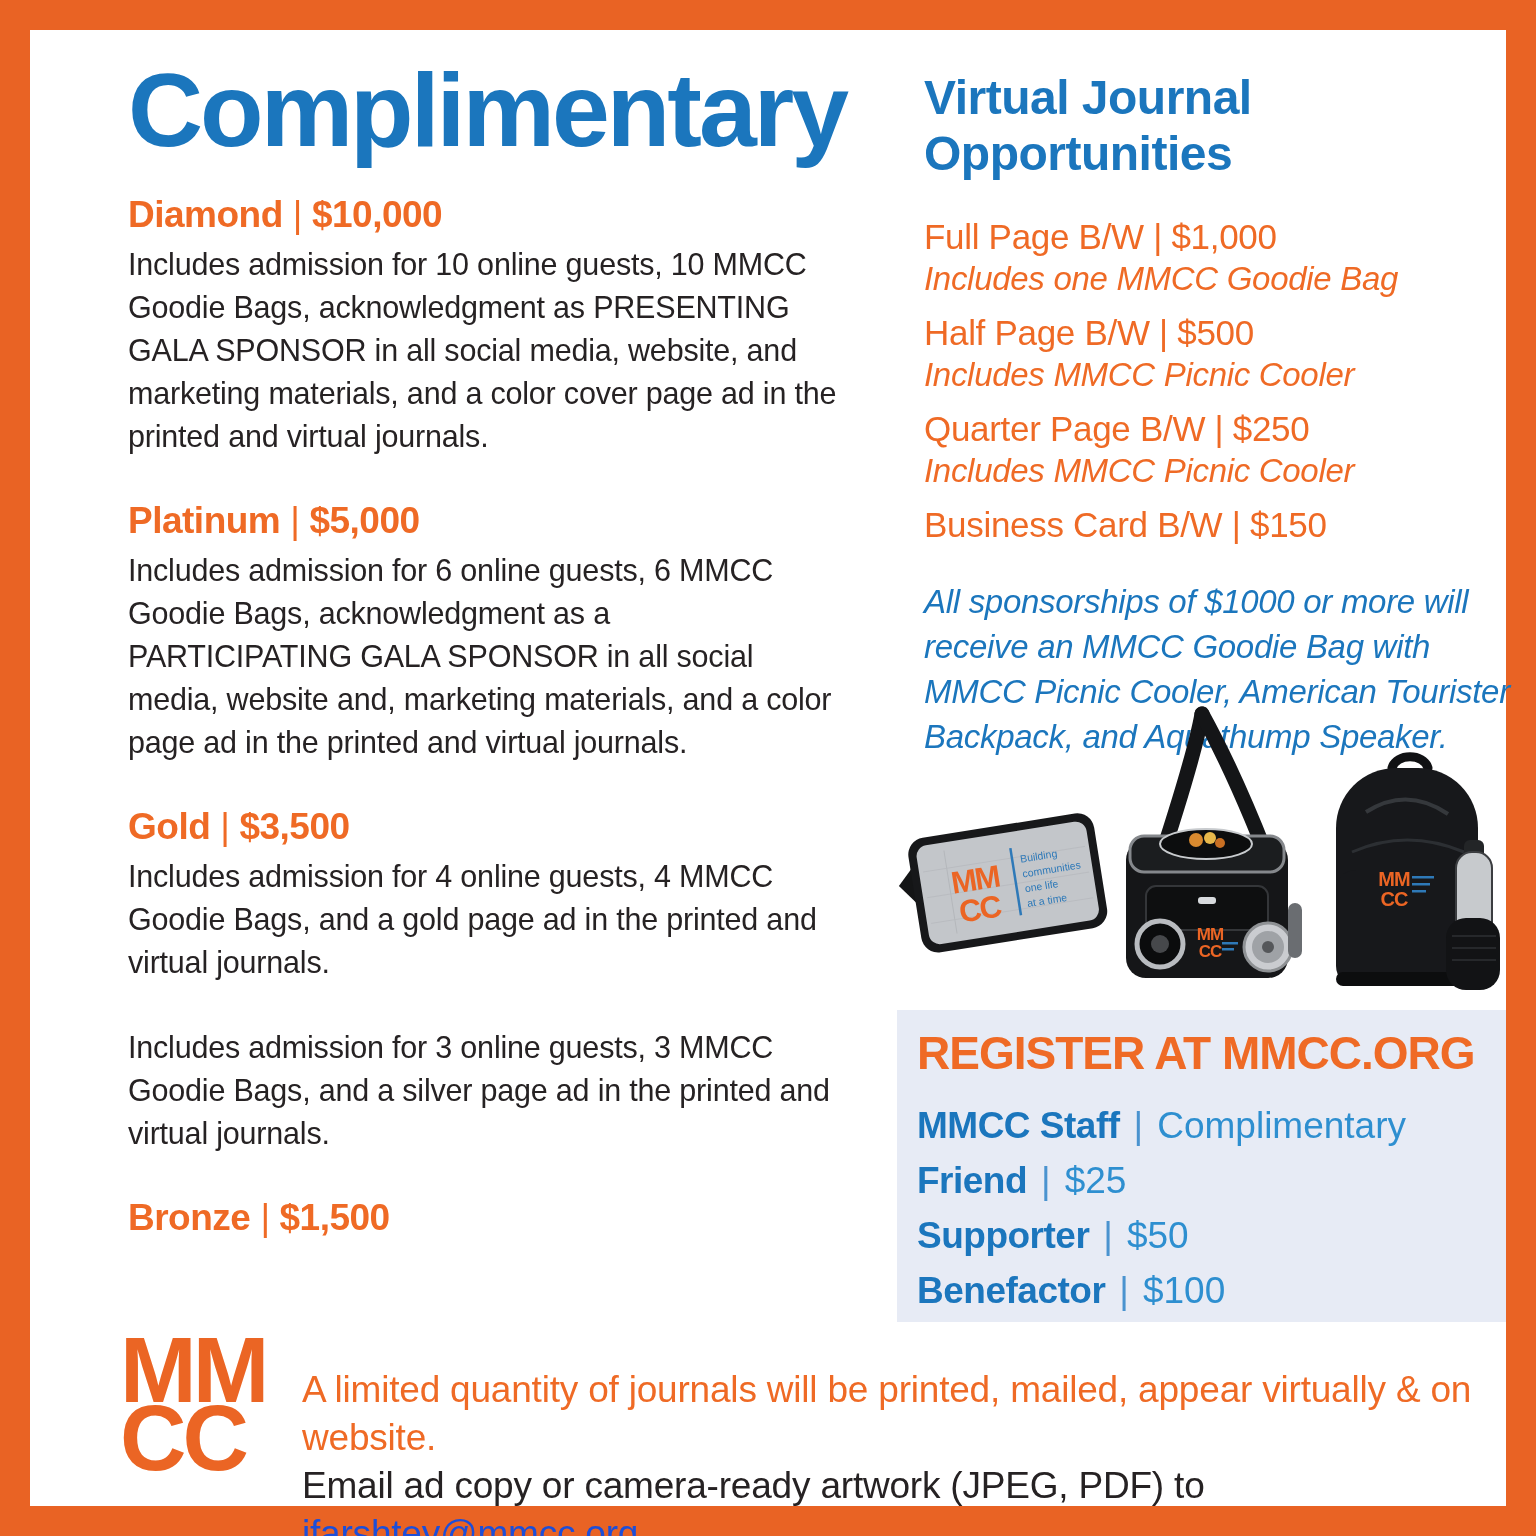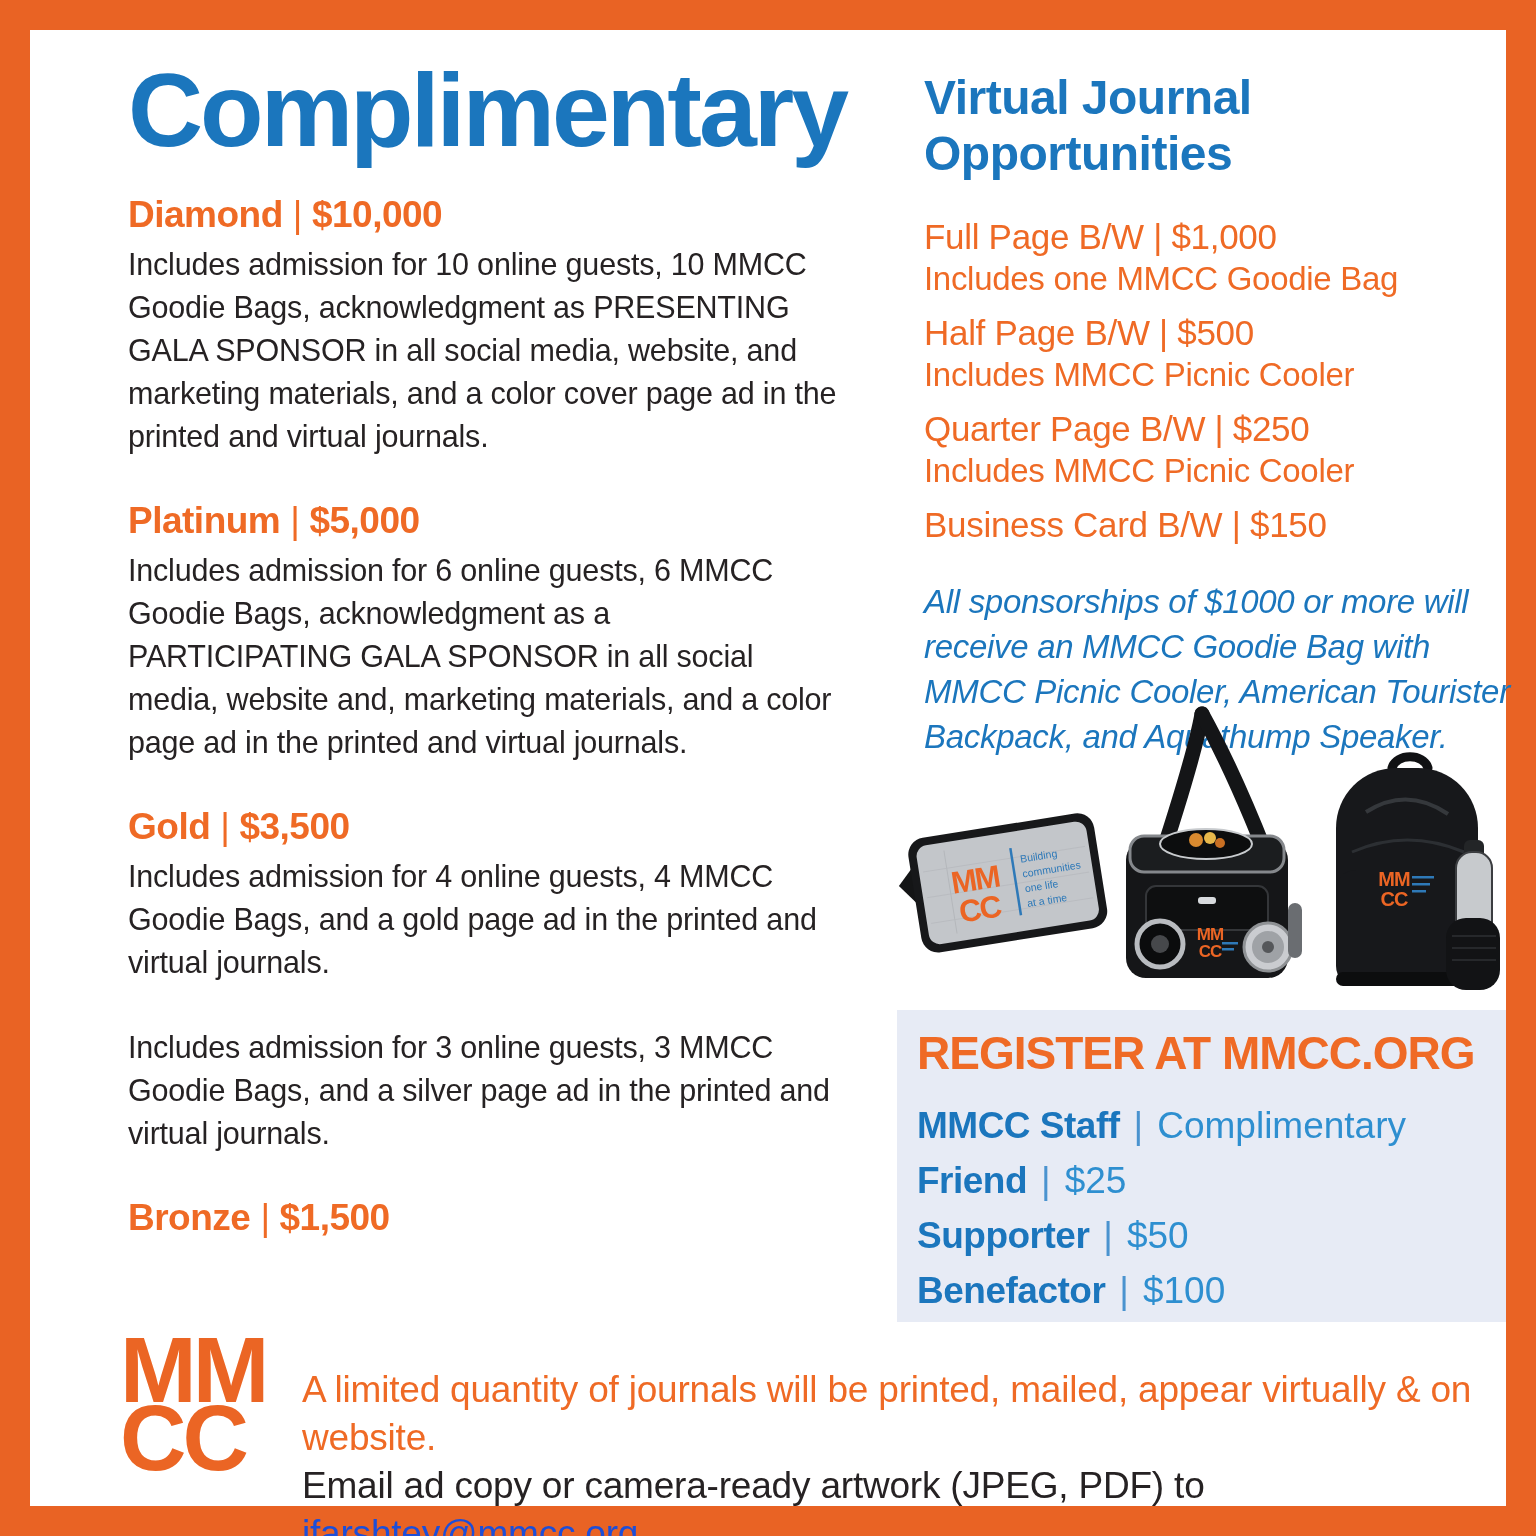--- a/index.html
+++ b/index.html
@@ -15,21 +15,21 @@
   .tier h3{margin:0 0 7px 0; font-size:37px; font-weight:bold; color:#EF6A25; letter-spacing:-0.5px;}
   .tier h3 .tsep{font-weight:400; margin:0 10px;}
   .tier p{margin:0; font-size:30.5px; line-height:43px; color:#262223; letter-spacing:-0.2px;}
 
   
   .right-col{position:absolute; left:878px; top:40px; width:592px;margin-left:16px;}
   .vj-title{margin:0 0 36px 0; font-size:48px; line-height:1.16; font-weight:bold;
             color:#1B76BD; letter-spacing:-0.5px;}
   .vj-item{margin:0 0 15px 0;}
   .vj-item .vj-label{font-size:35px; color:#EF6A25; letter-spacing:-0.3px;}
-  .vj-item .vj-note{font-size:33px; color:#EF6A25; margin-top:3px; letter-spacing:-0.3px;}
+  .vj-item .vj-note{font-size:33px; font-style:italic; color:#EF6A25; margin-top:3px; letter-spacing:-0.3px;}
   .bonus-note{margin-top:34px; width:586px; font-size:33px; line-height:45px;
               font-style:italic; color:#1B76BD; letter-spacing:-0.3px;}
 
   
   .products{position:absolute; left:856px; top:668px; width:620px; height:300px;}
   .products svg{position:absolute;}
   .svg-speaker{left:0px; top:92px;}
   .svg-cooler{left:212px; top:0px;}
   .svg-backpack{left:428px; top:52px;}
 

